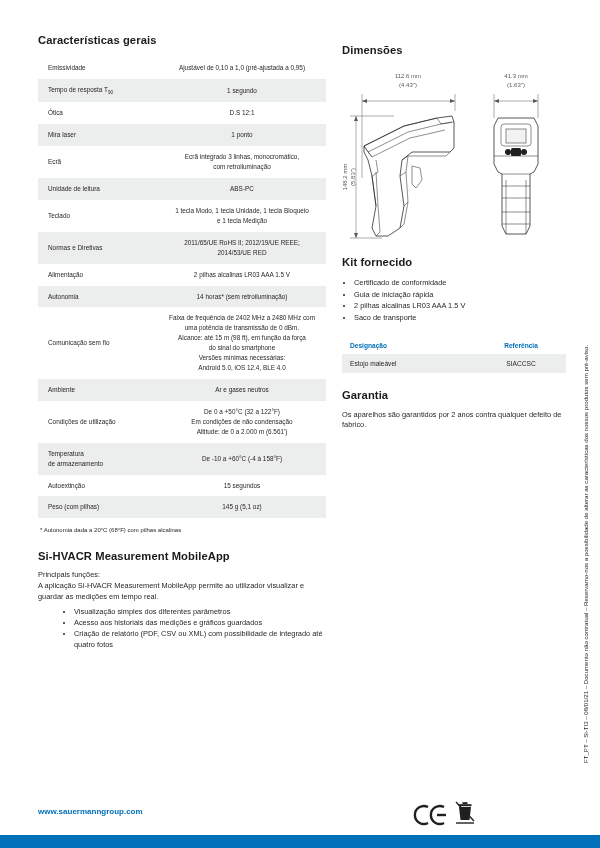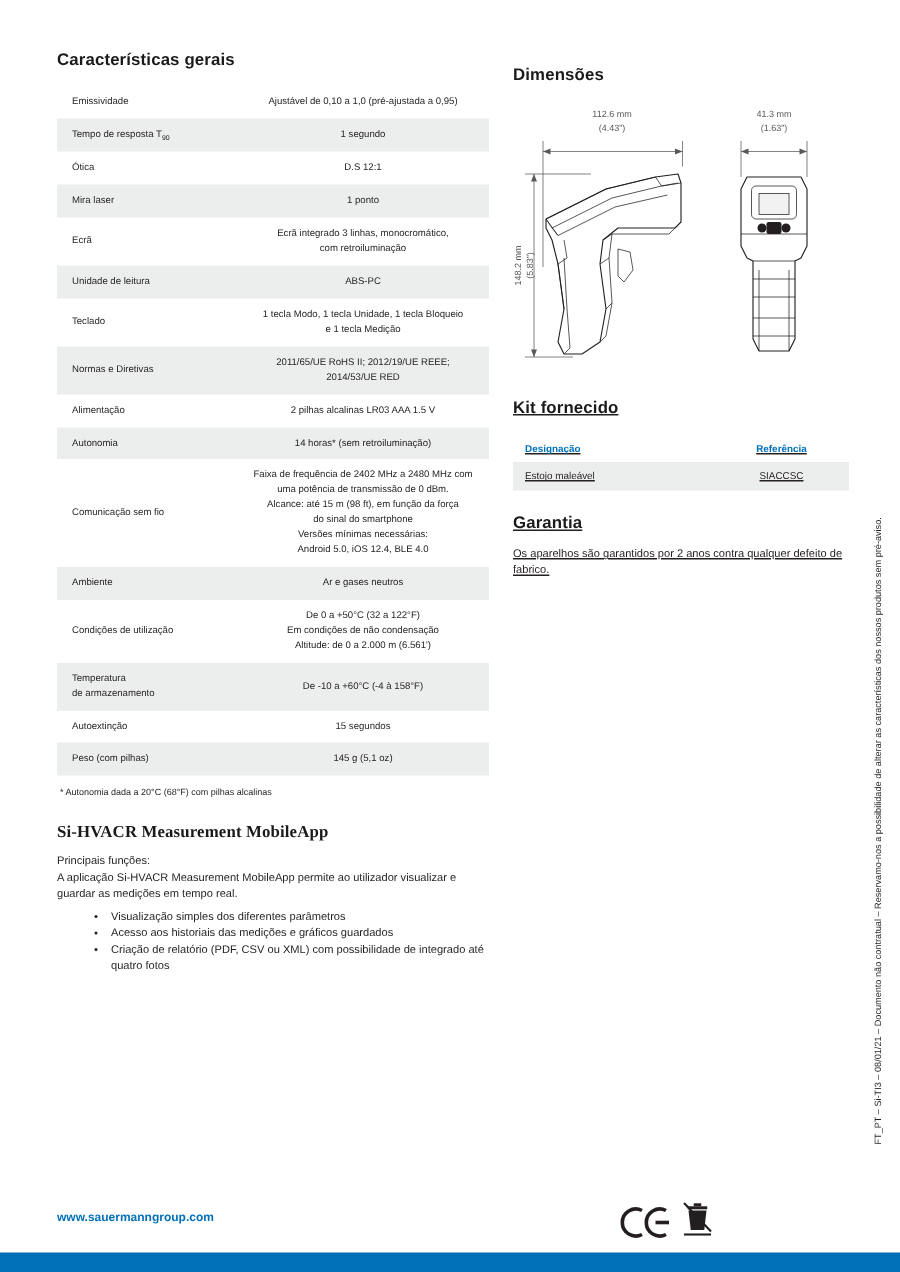--- a/index.html
+++ b/index.html
@@ -35,34 +35,34 @@
   table.spec tr td.k { background:transparent; }
   table.spec tr.alt td.k { background:#eceded; }
   .sub { font-size:4.6px; vertical-align:sub; }
 
   .footnote {
     font-size:6px; color:#231f20; margin-top:9px; margin-left:2px;
   }
 
   
   .appblock { margin-top:17px; }
-  .appblock h2.section { margin-bottom:8px;font-family:Liberation Serif, serif; }
+  .appblock h2.section { margin-bottom:8px; }
   .appblock p {
     font-size:7.4px; line-height:1.45; margin:0; color:#231f20;
   }
   ul.bul {
     margin:3px 0 0 0; padding-left:36px; list-style:disc;
   }
   ul.bul li { font-size:7.4px; line-height:1.52; color:#231f20; }
 
   
   ul.kit { margin:0; padding-left:12px; list-style:disc; }
   ul.kit li { font-size:7.4px; line-height:1.58; color:#231f20; }
 
-  .mt-kit { margin-top:18px;text-decoration:underline; }
+  .mt-kit { margin-top:8px; }
   .mt-acc { margin-top:15px; }
   .mt-war { margin-top:16px; }
 
   table.acc { border-collapse:collapse; width:100%; table-layout:fixed; margin-top:1px; }
   table.acc th {
     font-size:6.6px; font-weight:bold; color:#0070b8;
     text-align:left; padding:3px 8px 5px 8px;
   }
   table.acc th.ref { text-align:center; width:74px; }
   table.acc td {
@@ -285,20 +285,26 @@
       <text x="174" y="22" text-anchor="middle" font-family="Liberation Sans, sans-serif" font-size="6" fill="#58595b">41.3 mm</text>
       <text x="174" y="31" text-anchor="middle" font-family="Liberation Sans, sans-serif" font-size="6" fill="#58595b">(1.63")</text>
 
       <text x="5" y="121" text-anchor="middle" font-family="Liberation Sans, sans-serif" font-size="6" fill="#58595b" transform="rotate(-90 5 121)">148.2 mm</text>
       <text x="13" y="121" text-anchor="middle" font-family="Liberation Sans, sans-serif" font-size="6" fill="#58595b" transform="rotate(-90 13 121)">(5.83")</text>
     </svg>
   </div>
 
   <div class="col-right mt-kit" style="top:248px;">
     <h2 class="section">Kit fornecido</h2>
+    <ul class="kit">
+        <li>Certificado de conformidade</li>
+        <li>Guia de iniciação rápida</li>
+        <li>2 pilhas alcalinas LR03 AAA 1.5 V</li>
+        <li>Saco de transporte</li>
+      </ul>
 
     <div class="mt-acc">
       <table class="acc">
         <thead>
           <tr>
             <th>Designação</th>
             <th class="ref">Referência</th>
           </tr>
         </thead>
         <tbody>

